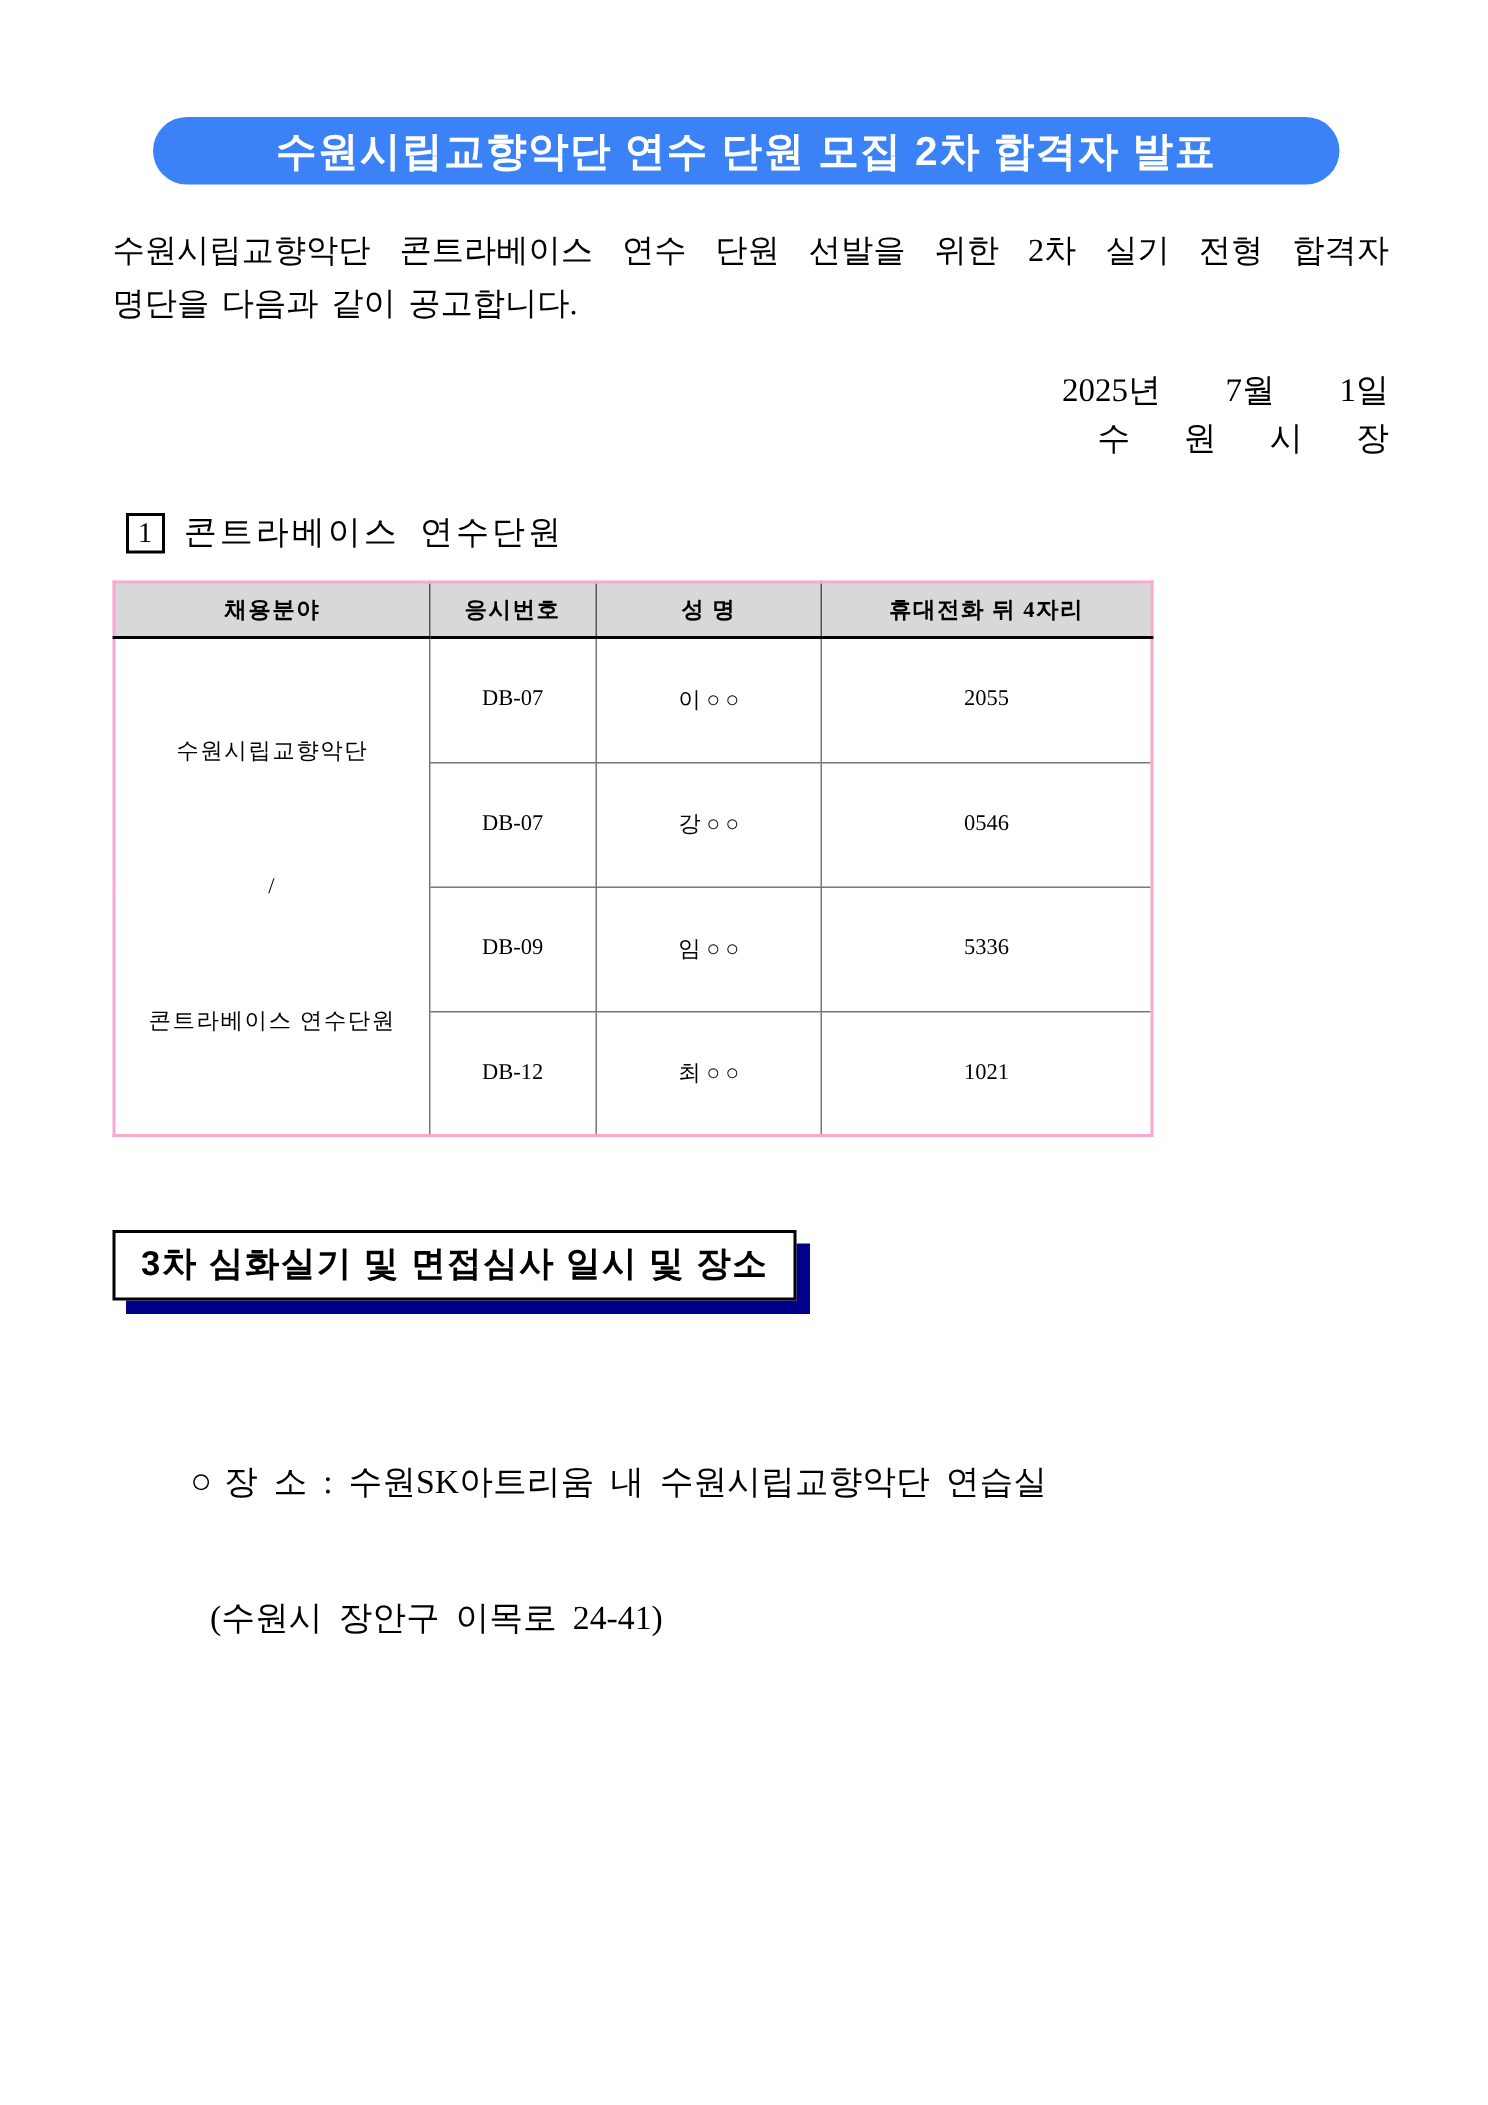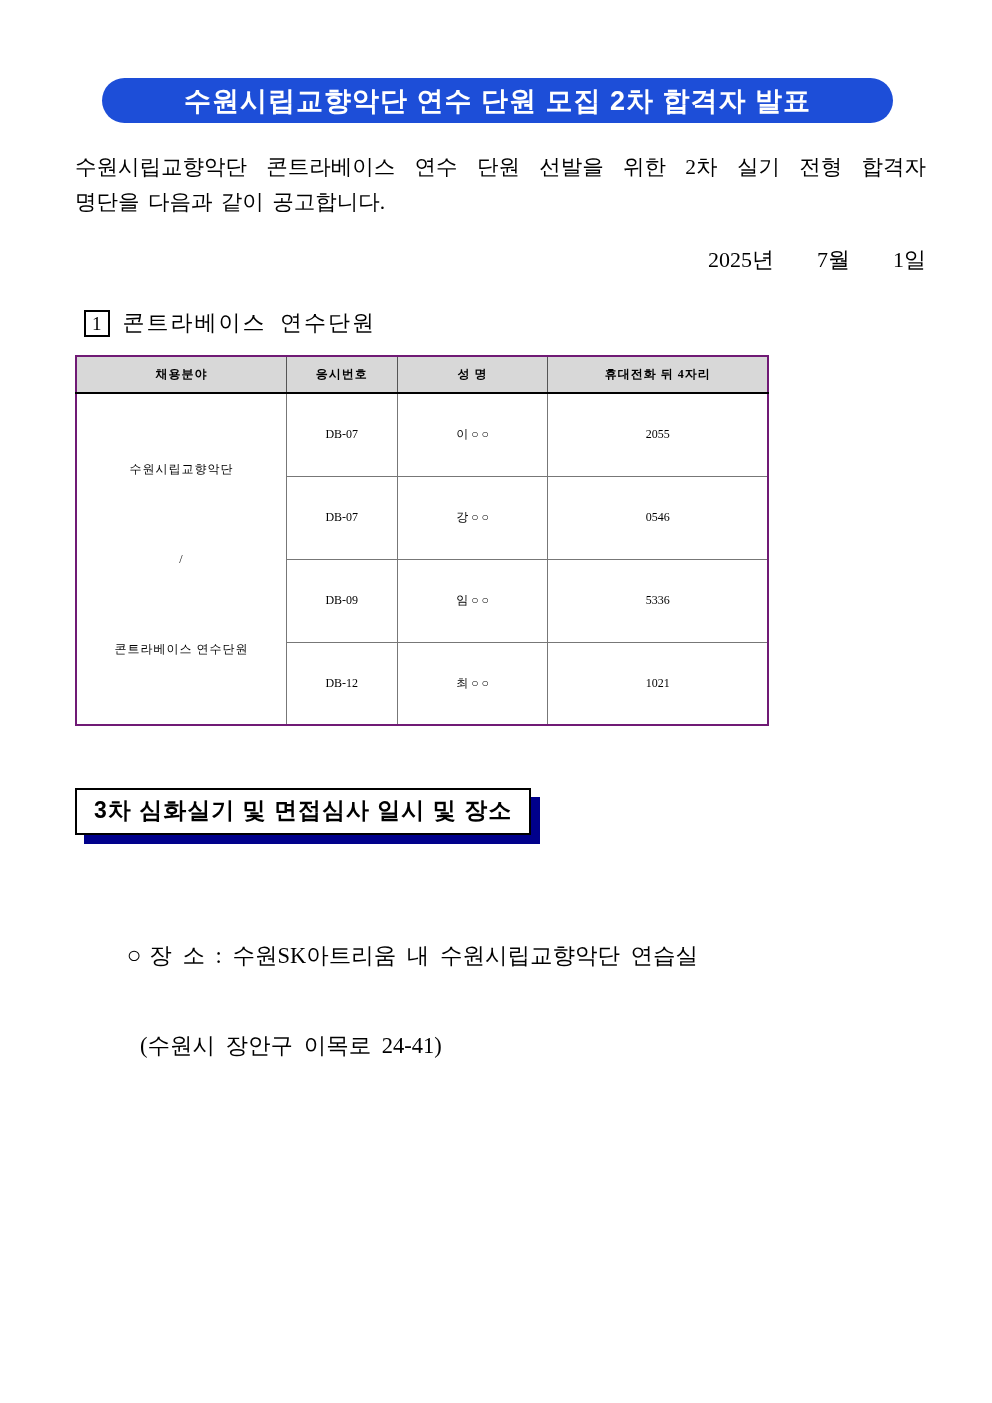--- a/index.html
+++ b/index.html
@@ -9,21 +9,21 @@
     width:992px; height:1403px;
     background:#ffffff;
     font-family:"Liberation Serif","DejaVu Serif",serif;
     color:#000;
     overflow:hidden;
   }
   
   .banner {
     margin:78px 0 0 102px;
     width:791px; height:45px;
-    background:#1d4ed8;
+    background:#3b82f6;
     border-radius:23px;
     display:flex; align-items:center; justify-content:center;
   }
   .banner span {
     color:#ffffff;
     font-family:"Liberation Sans","DejaVu Sans",sans-serif;
     font-weight:bold; font-size:27px; letter-spacing:1px;
     white-space:nowrap;
   }
   
@@ -58,22 +58,22 @@
     font-size:19px; line-height:23px;
     padding:0 6px;
     margin-right:13px;
   }
   .subtitle { letter-spacing:2px; word-spacing:6px; }
   
   table.pass-table {
     margin:17px 0 0 75px;
     width:694px;
     border-collapse:collapse;
-    border:2px solid #701a75;
-    font-size:12px;
+    border:2px solid #f9a8d4;
+    font-size:15px;
     table-layout:fixed;
   }
   .pass-table th {
     background:#D8D8D8;
     border:1px solid #555555;
     border-bottom:2px solid #000000;
     height:37px;
     font-weight:bold;
     text-align:center;
     letter-spacing:1px;
@@ -104,20 +104,21 @@
     <span>수원시립교향악단 연수 단원 모집 2차 합격자 발표</span>
   </div>
 
   <div class="intro">
     <div class="intro-line justify">수원시립교향악단 콘트라베이스 연수 단원 선발을 위한 2차 실기 전형 합격자</div>
     <div class="intro-line">명단을 다음과 같이 공고합니다.</div>
   </div>
 
   <div class="dateblock">
     <div class="dateline">2025년  7월  1일</div>
+    <div class="signature">수 원 시 장</div>
   </div>
 
 
   <div class="subheading">
     <span class="numbox">1</span>
     <span class="subtitle">콘트라베이스 연수단원</span>
   </div>
 
   <table class="pass-table">
     <colgroup>

